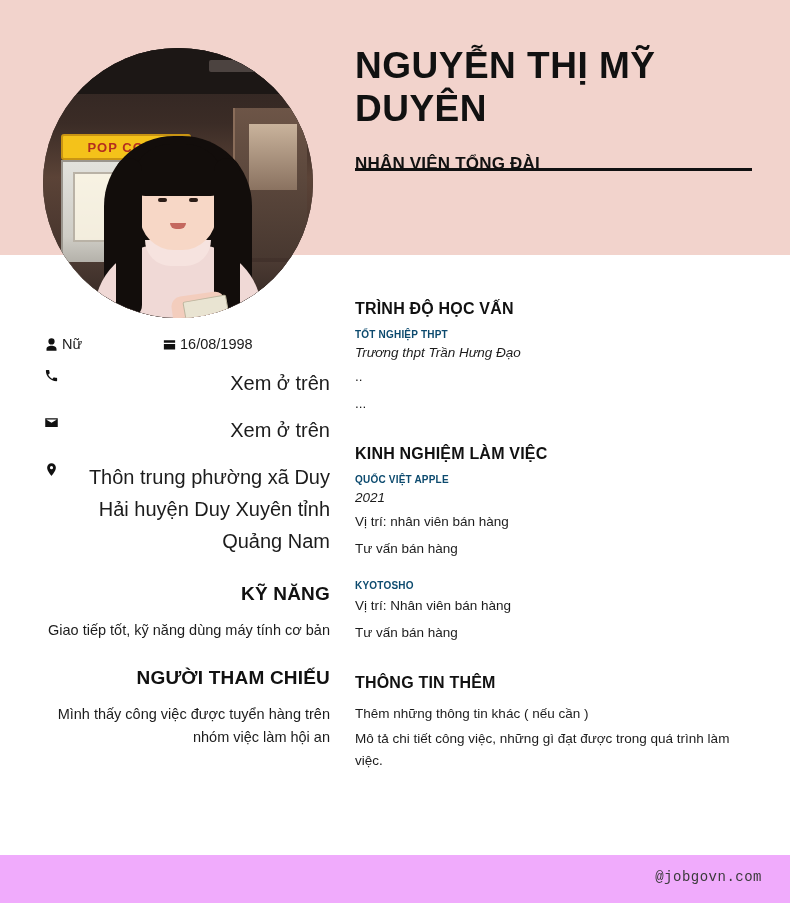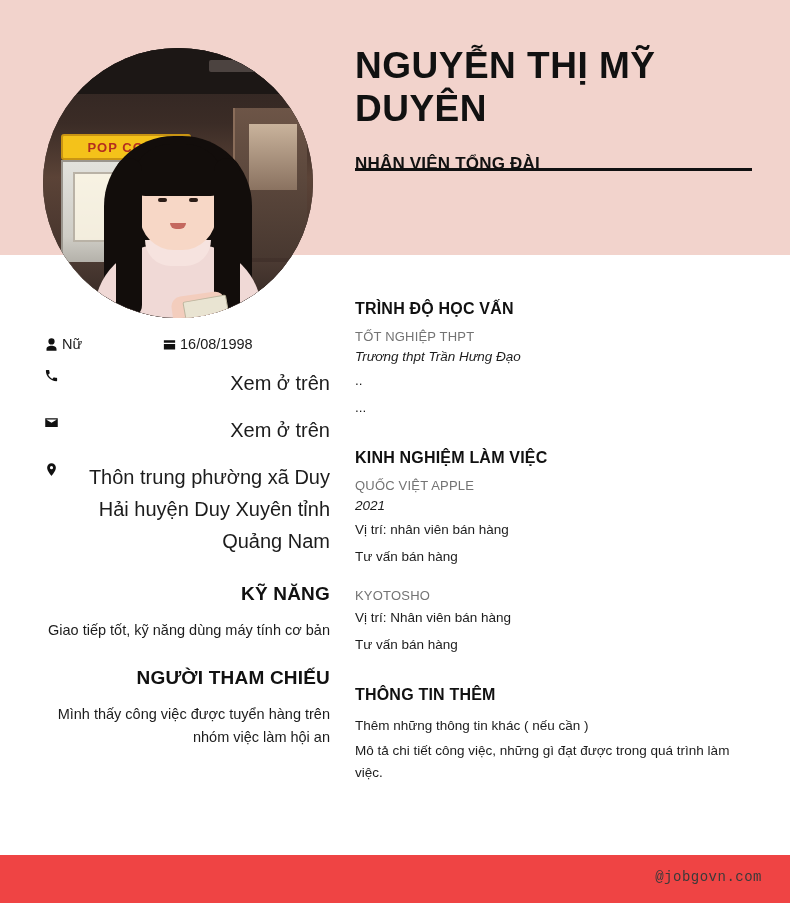--- a/index.html
+++ b/index.html
@@ -230,23 +230,23 @@
   .r-sec-title {
     font-size: 16px;
     font-weight: bold;
     color: #111111;
     margin: 0 0 11px 0;
     letter-spacing: 0.2px;
   }
   .r-sec-title.spaced { margin-top: 30px; }
   .entry { margin-bottom: 6px; }
   .entry-org {
-    font-size: 13px;
-    font-weight: normal;
-    color: #737373;
+    font-size: 10px;
+    font-weight: bold;
+    color: #0c4a6e;
     margin-bottom: 5px;
     letter-spacing: 0.2px;
   }
   .entry-sub {
     font-size: 13.5px;
     font-style: italic;
     color: #1c1c1c;
     margin-bottom: 7px;
   }
   .entry-line {
@@ -263,21 +263,21 @@
     margin-bottom: 4px;
   }
 
   
   .footer-band {
     position: absolute;
     left: 0;
     bottom: 0;
     width: 790px;
     height: 48px;
-    background: #ef4444;
+    background: #f0abfc;
   }
   .footer-text {
     position: absolute;
     right: 28px;
     top: 14px;
     font-family: "Liberation Mono", monospace;
     font-size: 14px;
     color: #3a3a3a;
     letter-spacing: 0.5px;
   }

